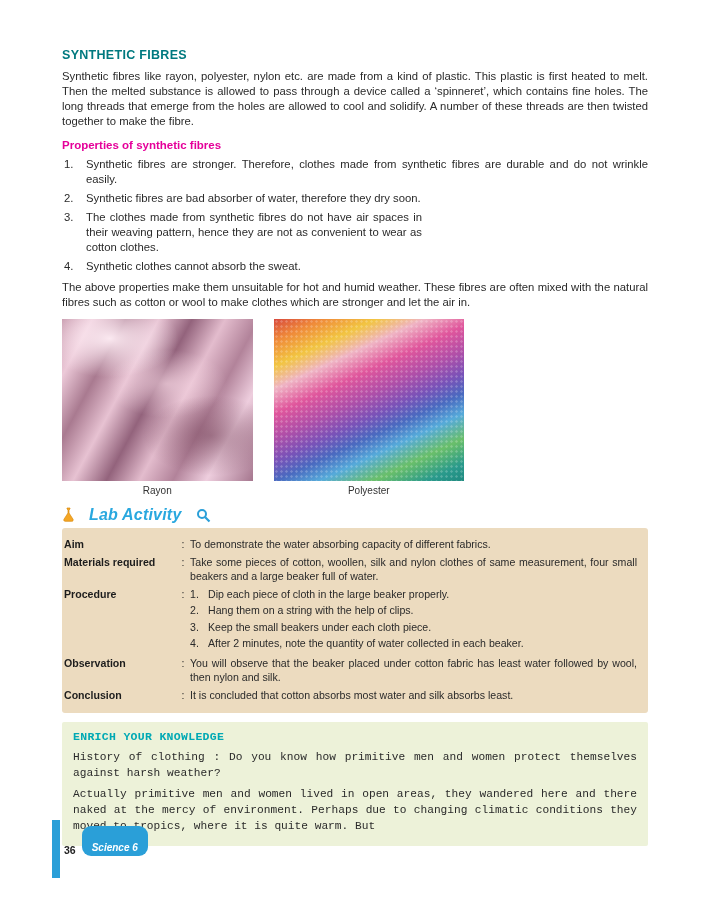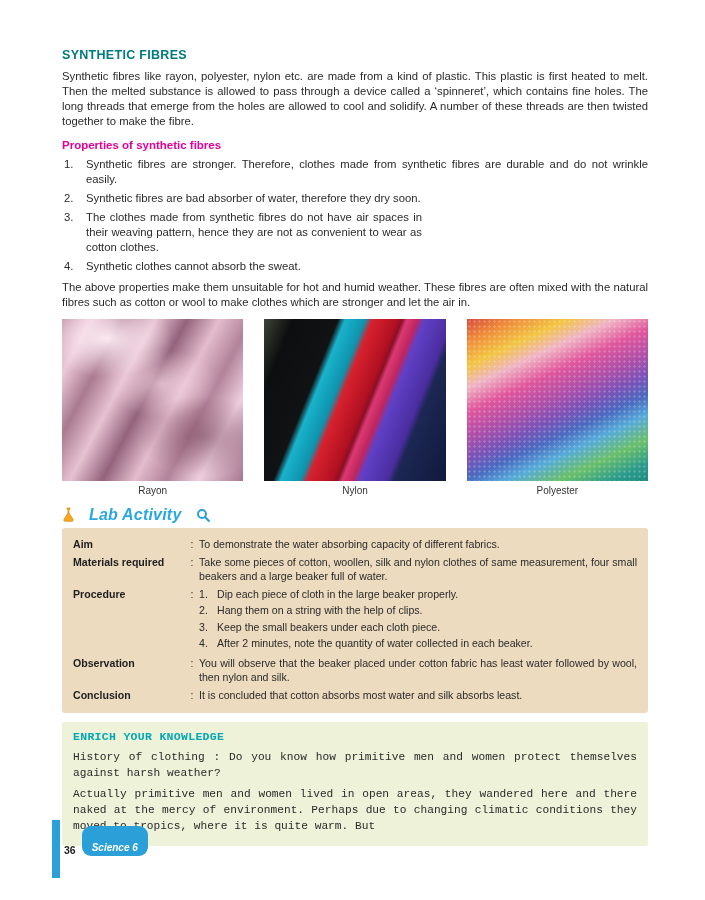--- a/index.html
+++ b/index.html
@@ -72,21 +72,21 @@
   .lab-title-row {
     display:flex; align-items:center; gap:14px; margin-top:10px; margin-bottom:4px;
   }
   .lab-title {
     font-size:16px; font-weight:bold; font-style:italic; color:#29a8df;
     letter-spacing:.2px;
   }
   .icon { display:inline-flex; align-items:center; }
 
   .lab-box {
-    background:#ecdbbf; border-radius:3px; padding:9px 11px 8px 11px;
+    background:#ecdbbf; border-radius:3px; padding:9px 11px 8px 2px;
   }
   .lab-row {
     display:grid; grid-template-columns:112px 14px 1fr;
     font-size:10.6px; line-height:14.5px; margin-bottom:3px;
   }
   .lab-label { font-weight:bold; color:#1d1d1d; }
   .lab-colon::before { content:":"; }
   .lab-colon { text-align:center; }
   .lab-content { text-align:justify; }
   .proc-list { list-style:none; counter-reset:ps; }
@@ -134,24 +134,20 @@
         </li>
       <li><span class="txt">Synthetic clothes cannot absorb the sweat.</span></li>
     </ol>
 
     <p class="para concl">The above properties make them unsuitable for hot and humid weather. These fibres are often mixed with the natural fibres such as cotton or wool to make clothes which are stronger and let the air in.</p>
 
     <div class="figures">
       <div class="figure">
         <div class="fig-img fig-rayon"></div>
         <div class="fig-caption">Rayon</div>
-      </div>
-      <div class="figure">
-        <div class="fig-img fig-nylon"></div>
-        <div class="fig-caption">Nylon</div>
       </div>
       <div class="figure">
         <div class="fig-img fig-polyester"></div>
         <div class="fig-caption">Polyester</div>
       </div>
     </div>
 
     <div class="lab-title-row">
       <span class="icon">
         <svg width="13" height="16" viewBox="0 0 13 16">

